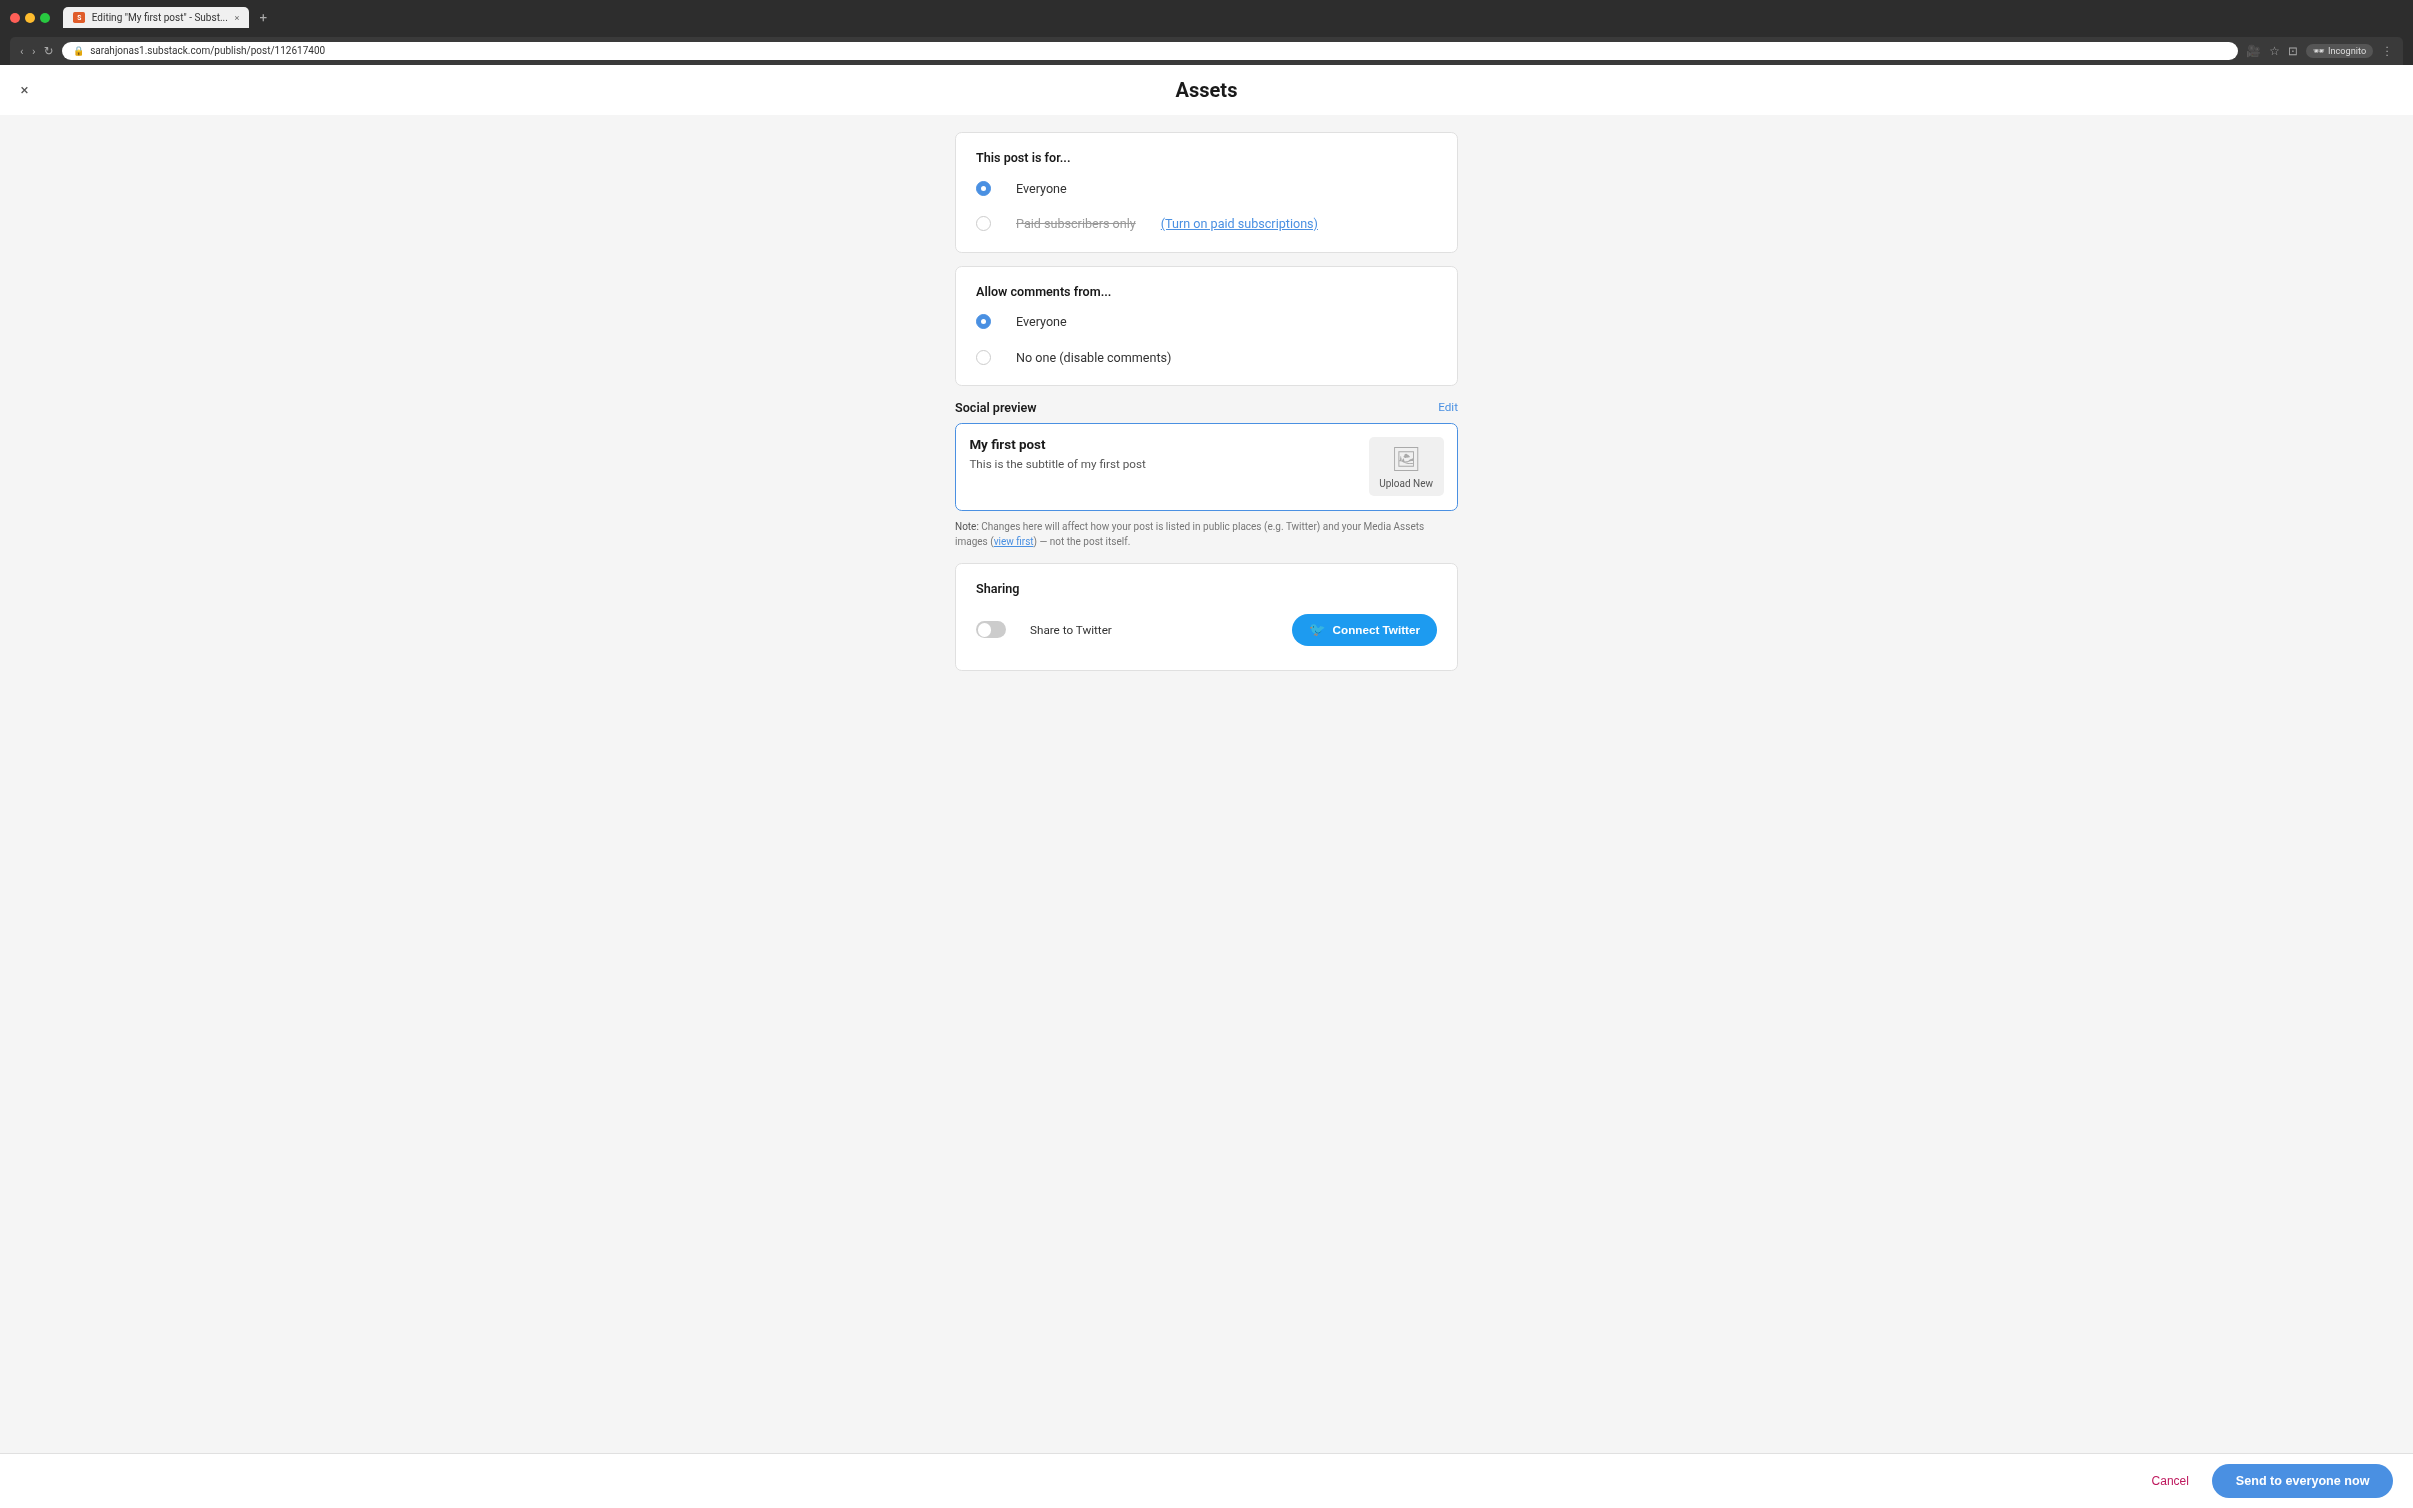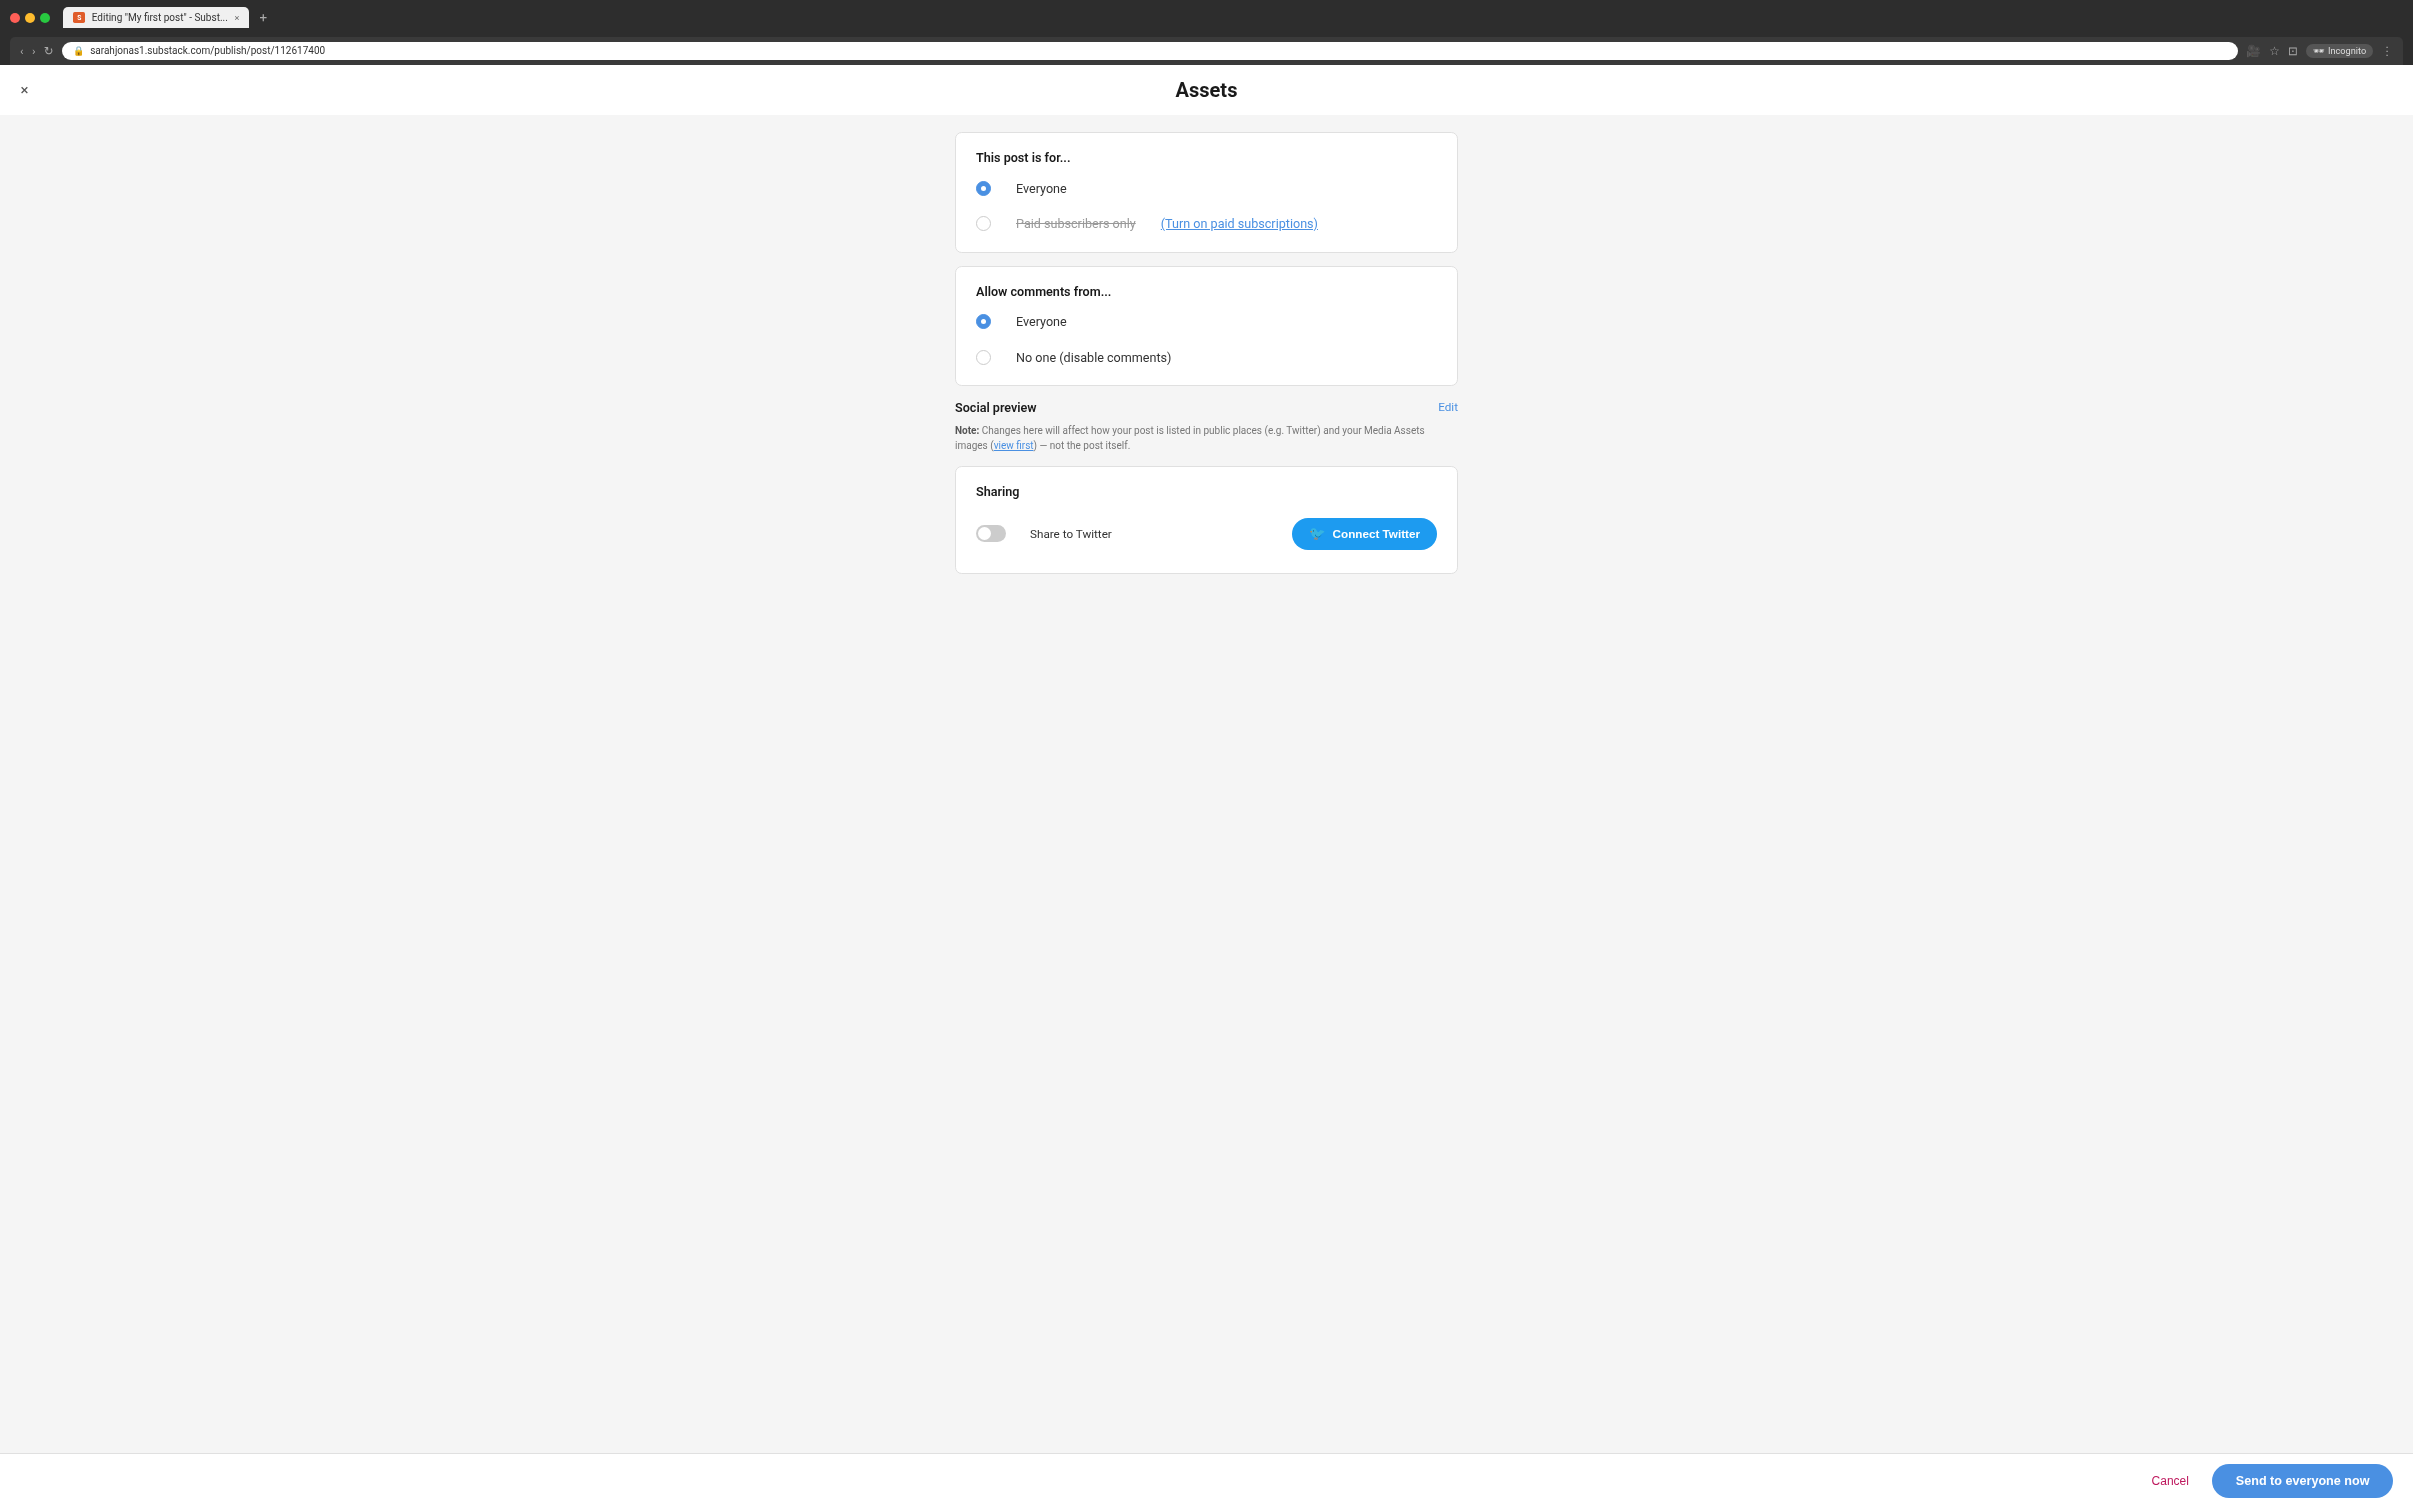--- a/index.html
+++ b/index.html
@@ -297,21 +297,21 @@
       font-size: 10px;
       color: #555;
       cursor: pointer;
     }
     .note-text {
       font-size: 10px;
       color: #777;
       margin-top: 8.4px;
       line-height: 1.5;
     }
-    .note-text strong { font-weight: 700; color: #555; }
+    .note-text strong { font-weight: 400; color: #555; }
     .note-link {
       color: #4a90e2;
       text-decoration: underline;
     }
 
     
     .sharing-row {
       display: flex;
       align-items: center;
       justify-content: space-between;
@@ -475,20 +475,30 @@
           <div class="radio-input"></div>
           <span class="radio-label">No one (disable comments)</span>
         </div>
       </div>
 
       <div>
         <div class="section-header">
           <span class="section-label">Social preview</span>
           <a class="edit-link">Edit</a>
         </div>
+        <div class="social-preview-box">
+          <div class="preview-text">
+            <div class="preview-post-title">My first post</div>
+            <div class="preview-subtitle">This is the subtitle of my first post</div>
+          </div>
+          <div class="preview-image-placeholder">
+            <span class="image-icon">🖼</span>
+            <span class="upload-btn">Upload New</span>
+          </div>
+        </div>
         <div class="note-text">
           <strong>Note:</strong>
           <span> Changes here will affect how your post is listed in public places (e.g. Twitter) and your Media Assets images (</span><a class="note-link">view first</a><span>) — not the post itself.</span>
         </div>
       </div>
 
       <div class="card">
         <div class="card-title">Sharing</div>
         <div class="sharing-row">
           <div class="toggle-label">

